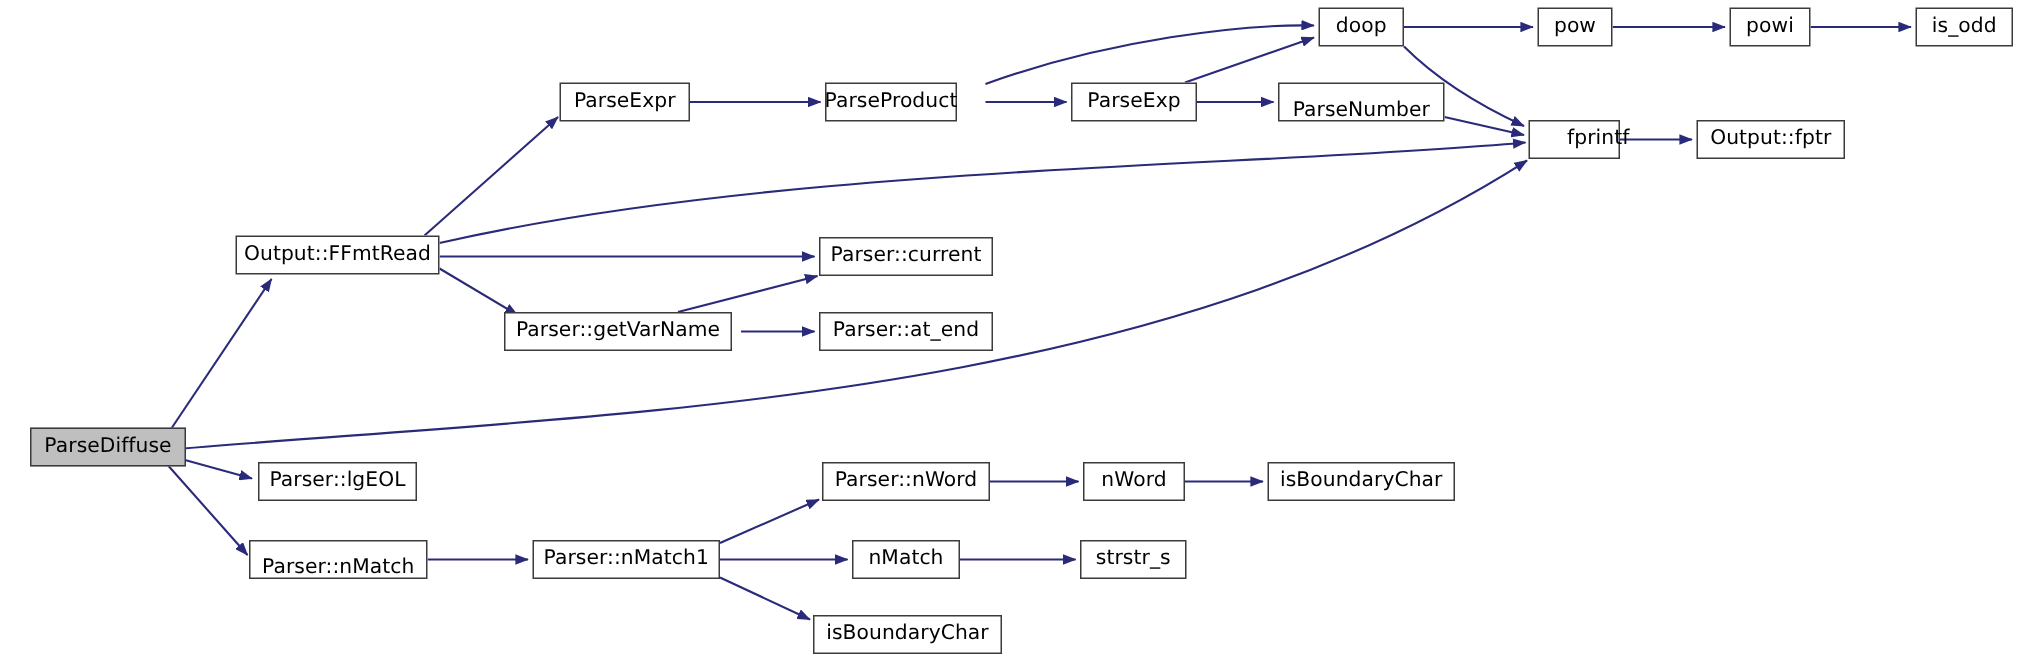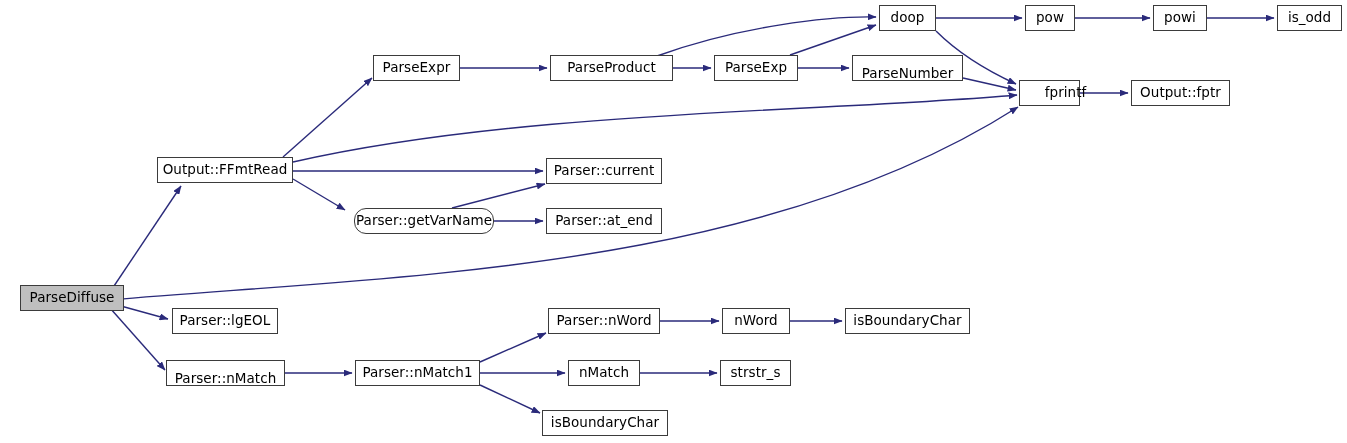--- a/index.html
+++ b/index.html
@@ -91,21 +91,21 @@
   <div id="node-group">
       <div class="node highlight" style="left: 20px; top: 285px; width: 104px; height: 26px;">
         <span class="node-label">ParseDiffuse</span>
       </div>
       <div class="node" style="left: 157px; top: 157px; width: 136px; height: 26px;">
         <span class="node-label">Output::FFmtRead</span>
       </div>
       <div class="node" style="left: 373px; top: 55px; width: 87px; height: 26px;">
         <span class="node-label">ParseExpr</span>
       </div>
-      <div class="node" style="left: 550px; top: 55px; width: 123px; height: 26px; align-items: center;">
+      <div class="node" style="left: 550px; top: 55px; width: 88px; height: 26px; align-items: center;">
         <span class="node-label">ParseProduct</span>
       </div>
       <div class="node" style="left: 714px; top: 55px; width: 84px; height: 26px;">
         <span class="node-label">ParseExp</span>
       </div>
       <div class="node" style="left: 852px; top: 55px; width: 111px; height: 26px; align-items: flex-end;">
         <span class="node-label">ParseNumber</span>
       </div>
       <div class="node" style="left: 879px; top: 5px; width: 57px; height: 26px;">
         <span class="node-label">doop</span>
@@ -121,21 +121,21 @@
       </div>
       <div class="node" style="left: 1019px; top: 80px; width: 61px; height: 26px; padding-left: 32px;">
         <span class="node-label">fprintf</span>
       </div>
       <div class="node" style="left: 1131px; top: 80px; width: 99px; height: 26px;">
         <span class="node-label">Output::fptr</span>
       </div>
       <div class="node" style="left: 546px; top: 158px; width: 116px; height: 26px;">
         <span class="node-label">Parser::current</span>
       </div>
-      <div class="node" style="left: 354px; top: 208px; width: 140px; height: 26px; border-radius: 12px;">
+      <div class="node" style="left: 336px; top: 208px; width: 152px; height: 26px;">
         <span class="node-label">Parser::getVarName</span>
       </div>
       <div class="node" style="left: 546px; top: 208px; width: 116px; height: 26px;">
         <span class="node-label">Parser::at_end</span>
       </div>
       <div class="node" style="left: 172px; top: 308px; width: 106px; height: 26px;">
         <span class="node-label">Parser::lgEOL</span>
       </div>
       <div class="node" style="left: 166px; top: 360px; width: 119px; height: 26px; align-items: flex-end;">
         <span class="node-label">Parser::nMatch</span>

